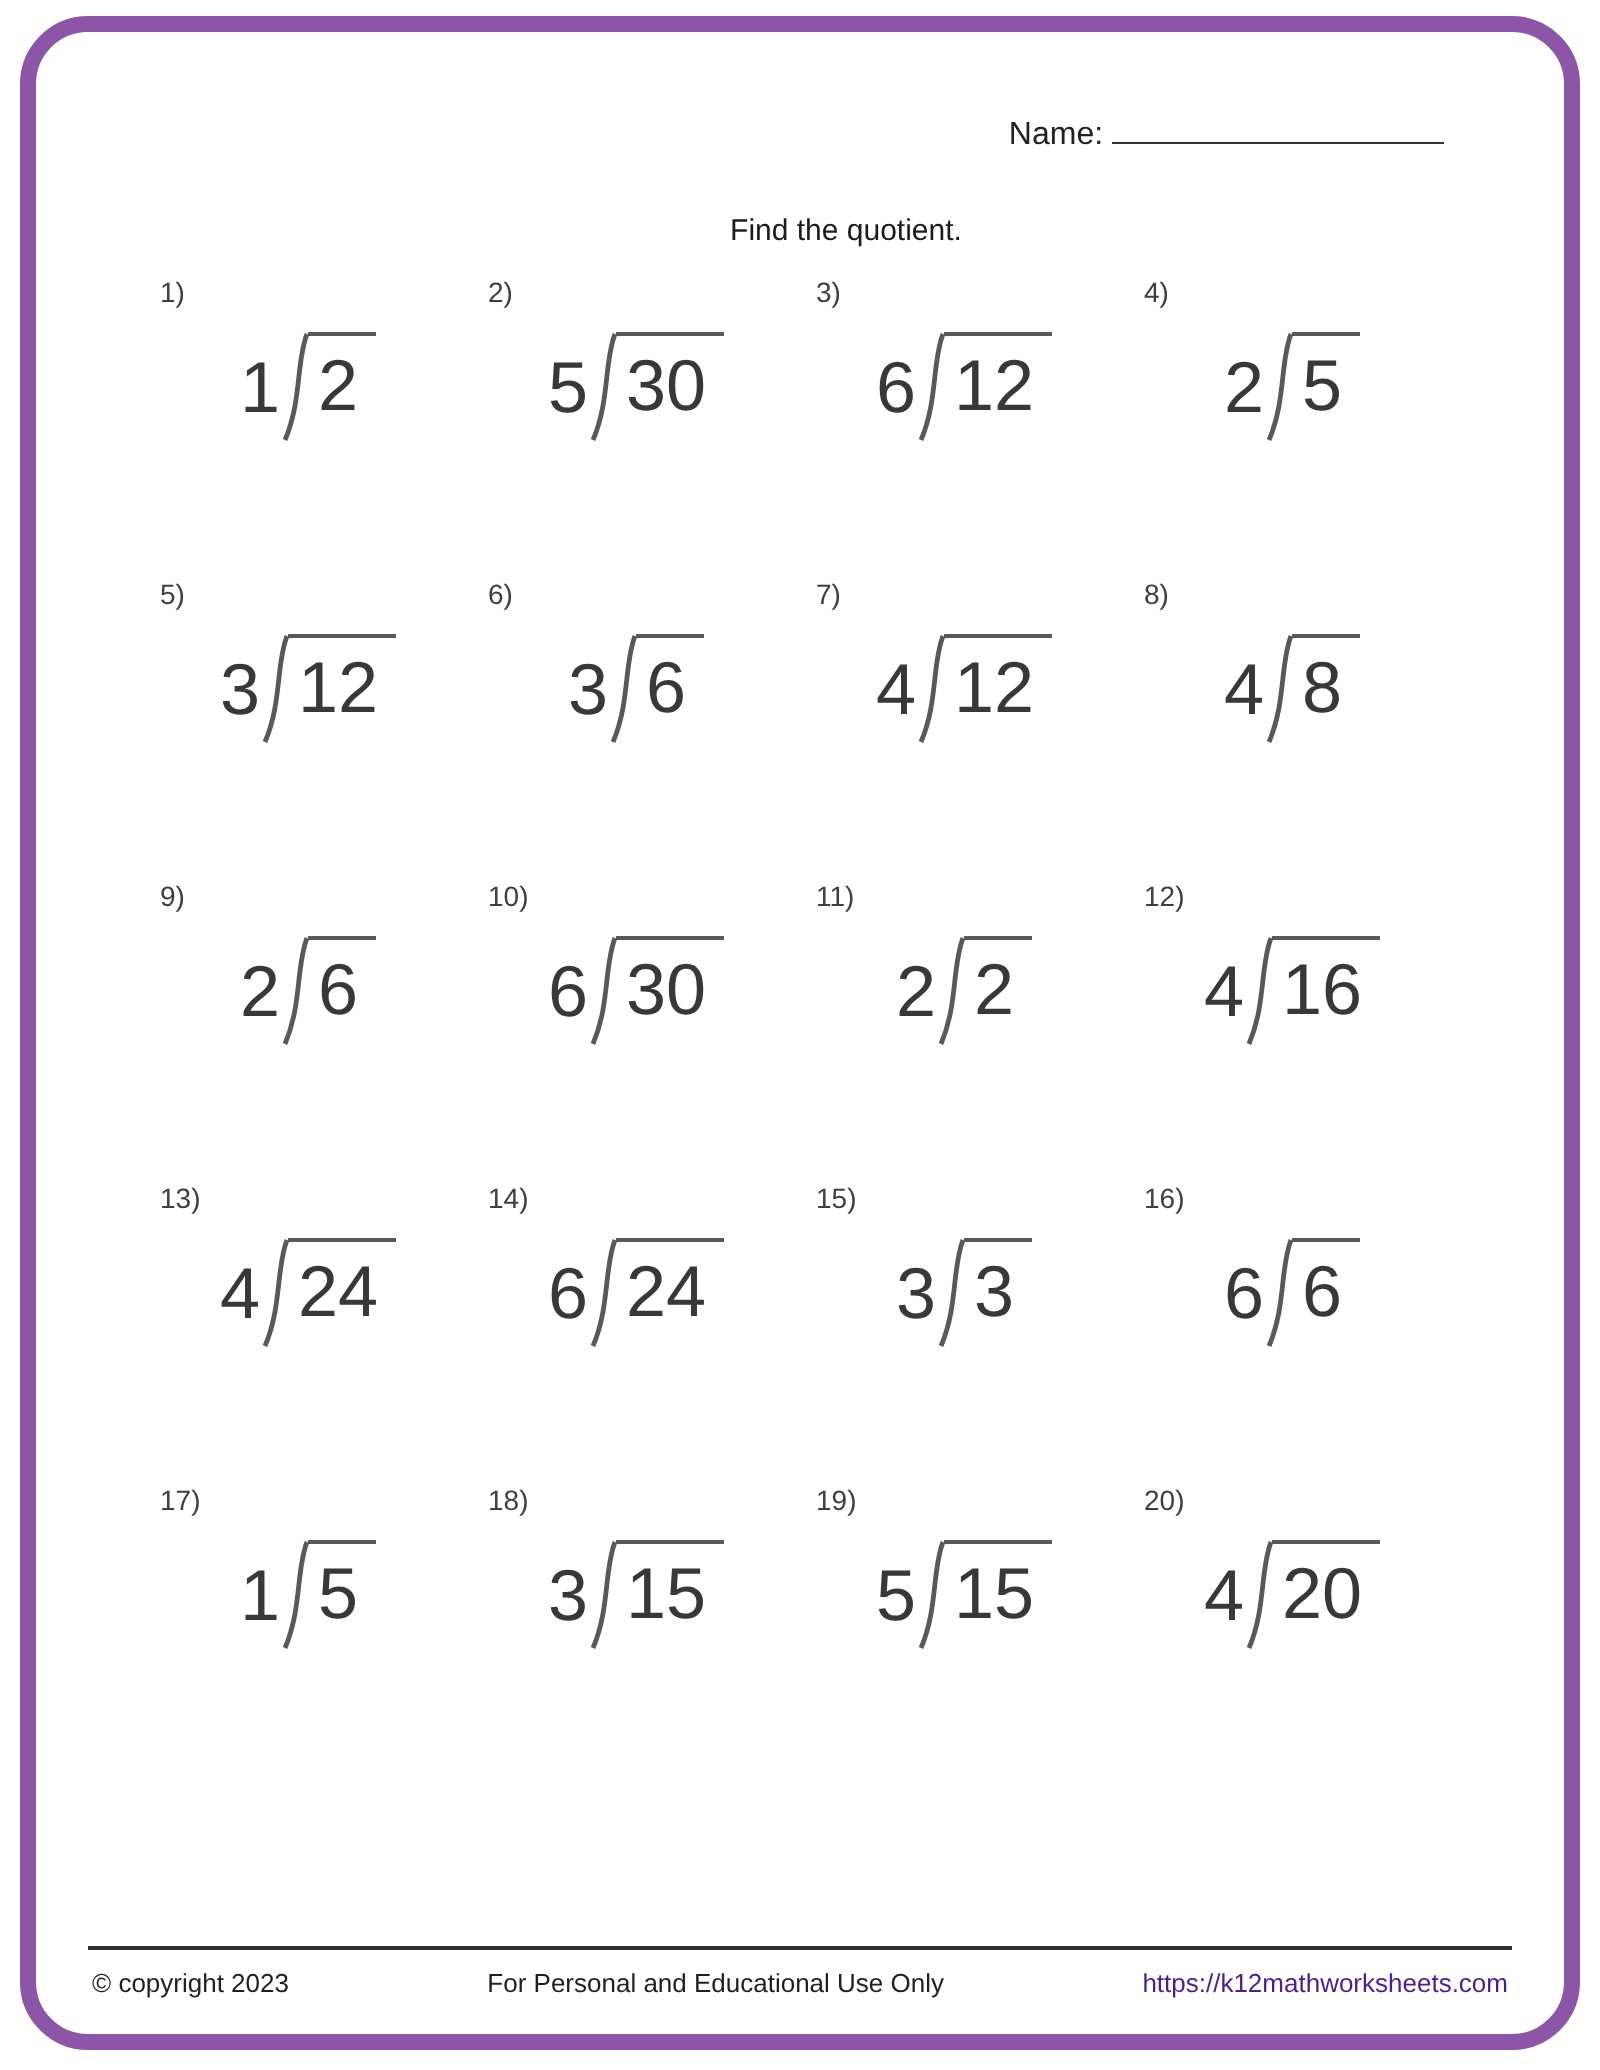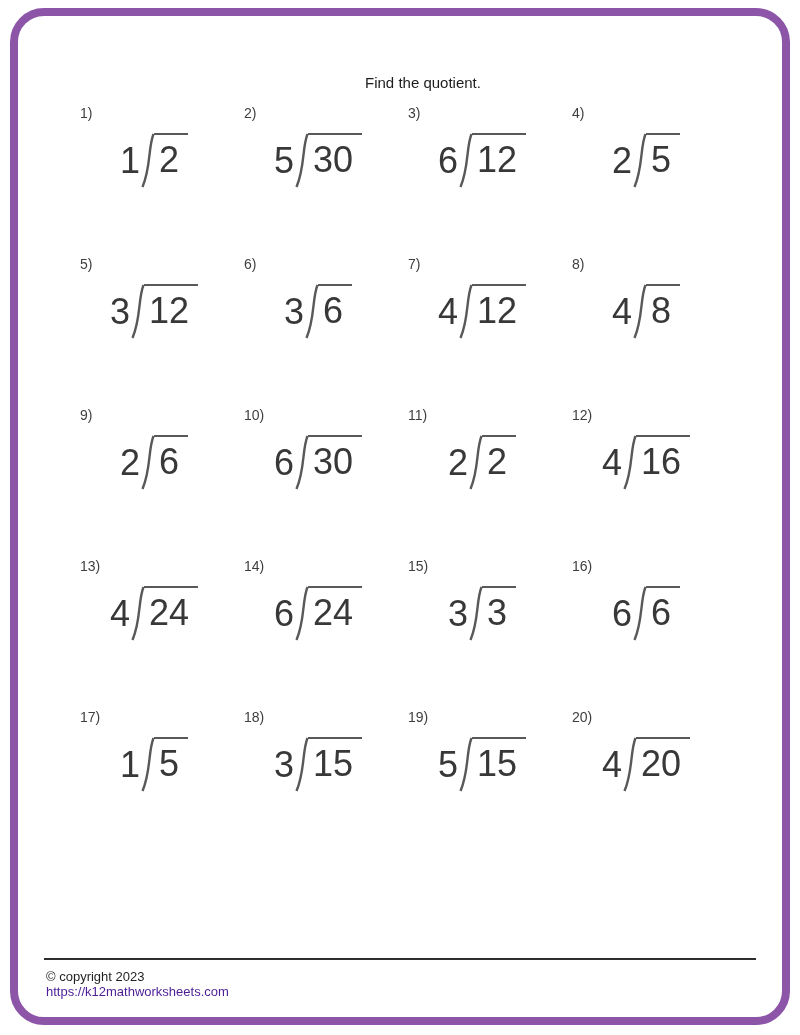--- a/index.html
+++ b/index.html
@@ -93,29 +93,32 @@
     margin-top: auto;
     border-top: 2px solid #2e2e2e;
     margin-left: 8px;
     margin-right: 8px;
     padding: 9px 2px 4px 2px;
     display: flex;
     justify-content: space-between;
     align-items: baseline;
     font-size: 13px;
     color: #1f1f1f;
-    flex-direction: column;
   }
   .footer a { color: #4c1d95; text-decoration: none; }
 </style>
 </head>
 <body>
 
 <div class="sheet">
 
+  <div class="name-row">
+    <span>Name:</span>
+    <span class="name-blank"></span>
+  </div>
 
 
   <div class="instruction">Find the quotient.</div>
 
   <div class="grid">
     <div class="problem">
       <div class="pnum">1)</div>
       <div class="expr">
         <span class="divisor">1</span>
         <span>
@@ -370,16 +373,17 @@
             <path d="M13.5 1 C8 15 11 34 2.5 54" fill="none" stroke="#595959" stroke-width="2.4" stroke-linecap="butt"></path>
           </svg>
         </span>
         <span class="dividend">20</span>
       </div>
     </div>
   </div>
 
   <div class="footer">
     <span>© copyright 2023</span>
+    <span>For Personal and Educational Use Only</span>
     <a href="#">https://k12mathworksheets.com</a>
   </div>
 
 </div>
 
 </body></html>

